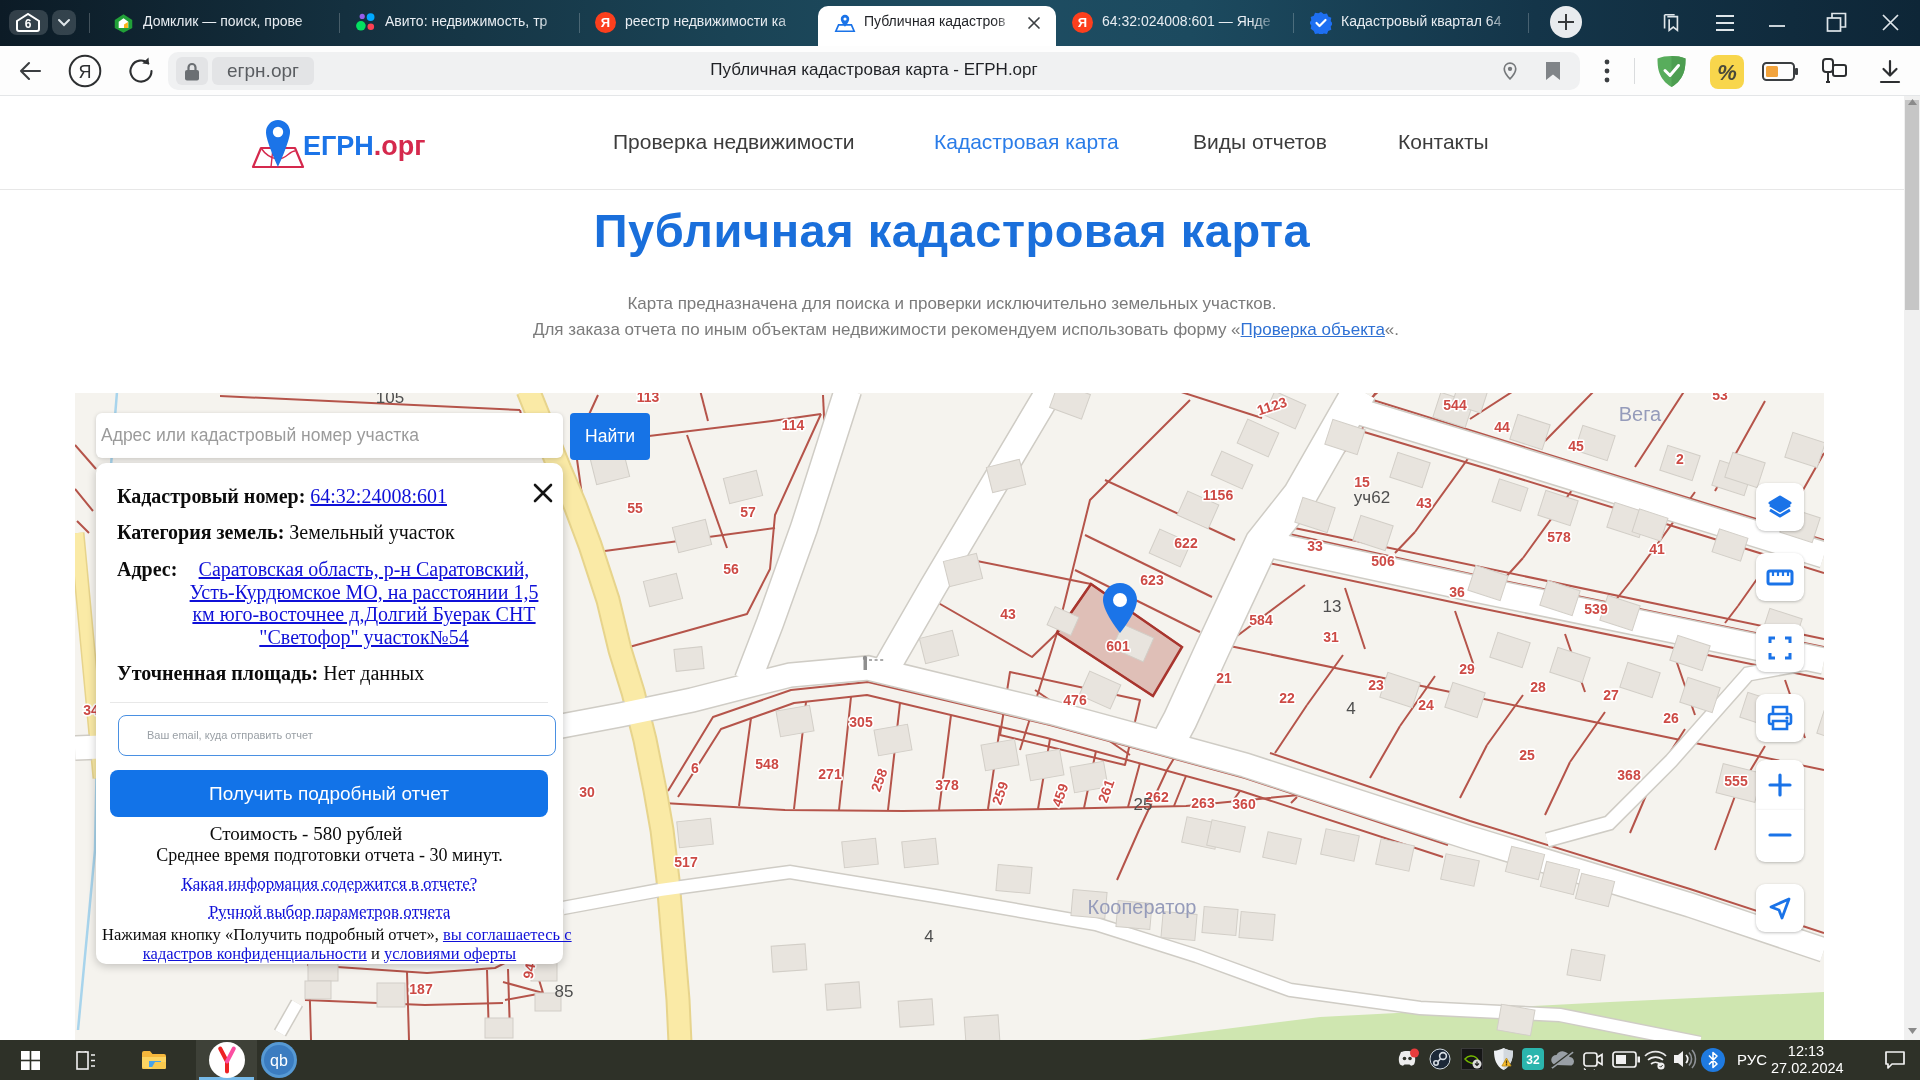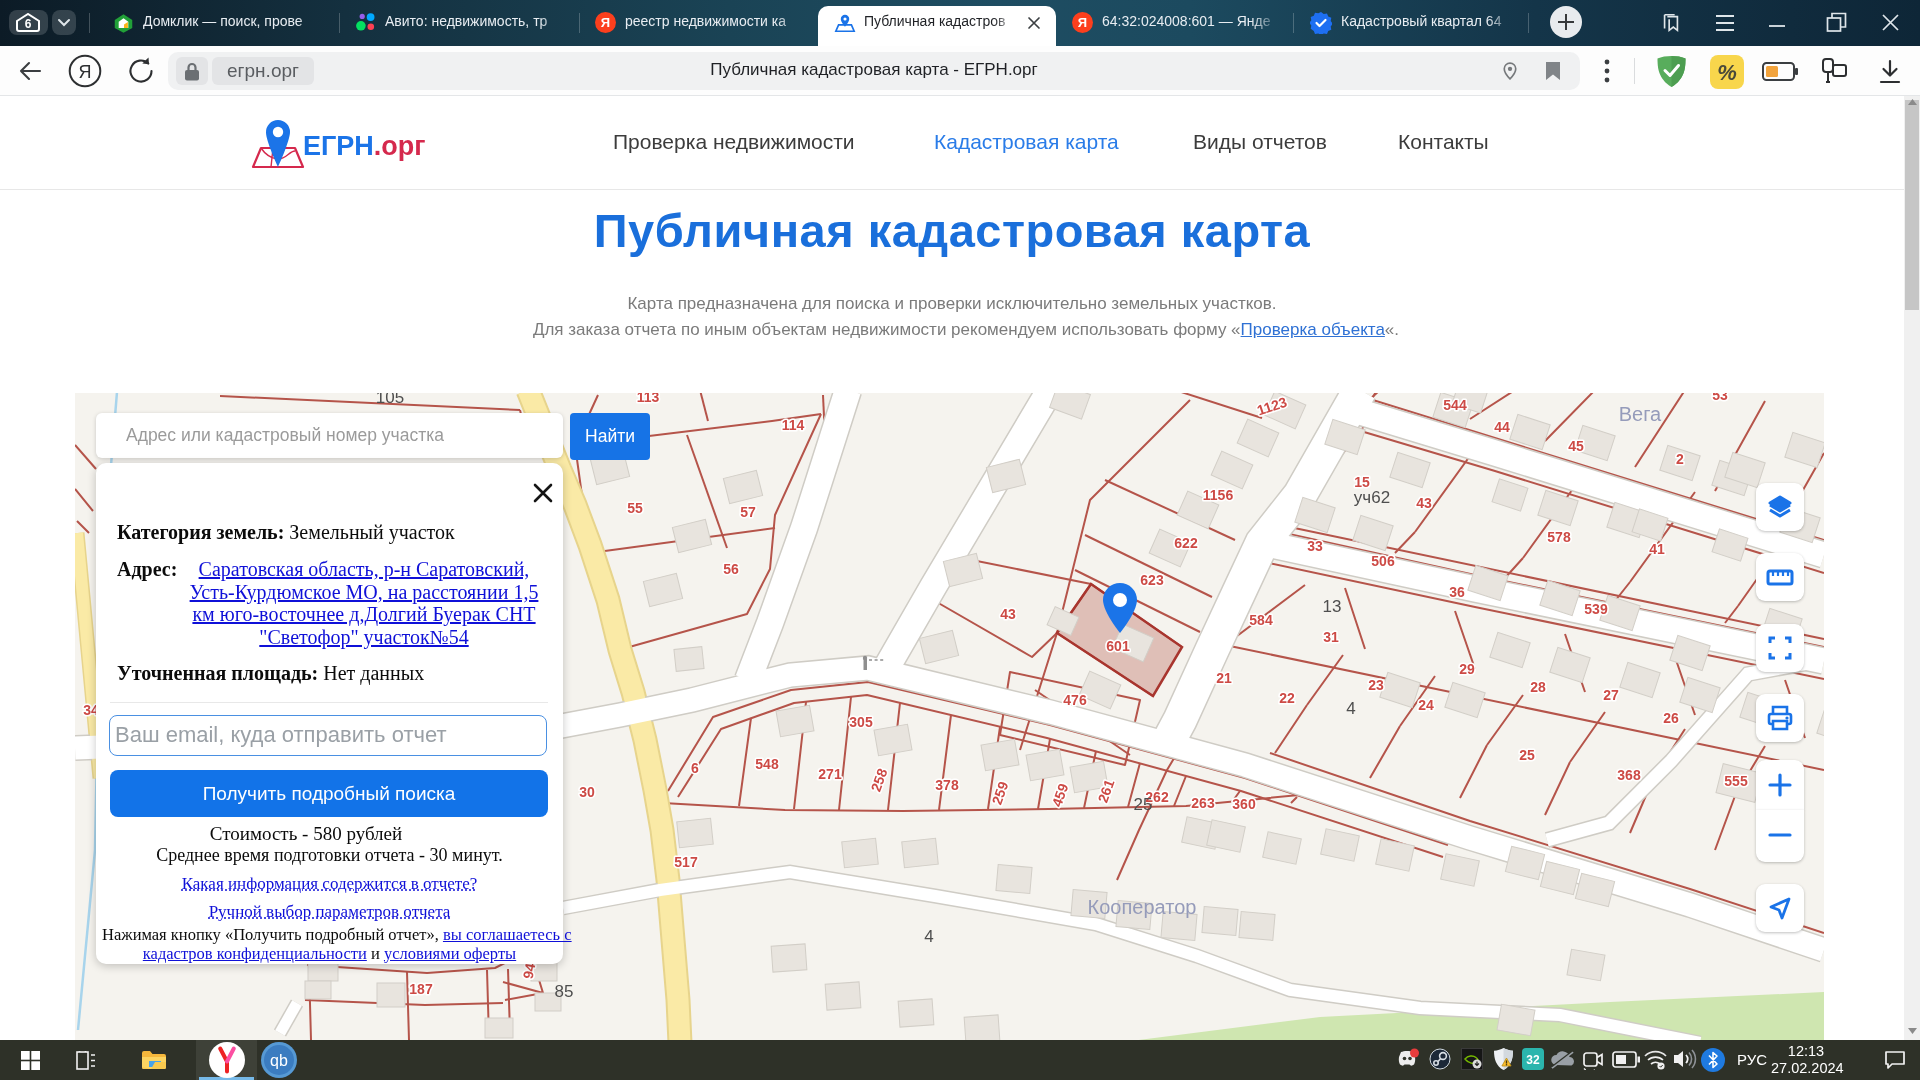--- a/index.html
+++ b/index.html
@@ -23,21 +23,21 @@
   #siteheader { position:absolute; left:0; top:96px; width:1904px; height:94px; background:#fff; border-bottom:1px solid #e7e7e7; }
   .nav { position:absolute; top:130px; font-size:21px; color:#3c3c3c; }
   #h1 { position:absolute; left:0; top:203px; width:1904px; text-align:center;
         font-size:47px; font-weight:bold; color:#1a6fdb; letter-spacing:.5px;}
   .sub { position:absolute; left:0; width:1904px; text-align:center; font-size:17px; color:#7b7b7b; }
   .sub a { color:#2f71d4; }
   
   #map { position:absolute; left:75px; top:393px; width:1749px; height:647px; background:#f5f3ee; overflow:hidden; }
   
   #searchbox { position:absolute; left:96px; top:413px; width:467px; height:45px; background:#fff; border-radius:6px;
-      box-shadow:0 1px 4px rgba(0,0,0,.18); color:#9b9b9b; font-size:17.5px; line-height:45px; padding-left:30px;}
+      box-shadow:0 1px 4px rgba(0,0,0,.18); color:#9b9b9b; font-size:17.5px; line-height:45px; padding-left:5px;}
   #findbtn { position:absolute; left:570px; top:413px; width:80px; height:47px; background:#1673e6; border-radius:4px;
       color:#fff; font-size:17.5px; text-align:center; line-height:47px; }
   #card { position:absolute; left:96px; top:463px; width:467px; height:501px; background:#fff; border-radius:10px;
       box-shadow:0 2px 10px rgba(0,0,0,.22); font-family:"Liberation Serif", serif; font-size:20px; color:#0b0b0b; }
   #card .b { font-weight:bold; }
   #card a { color:#0f10d8; }
   .crow { position:absolute; left:21px; width:424px; }
   #closex { position:absolute; left:531px; top:481px; width:24px; height:24px; }
   
   .mctl { position:absolute; left:1756px; width:48px; height:48px; background:#fff; border-radius:9px;
@@ -477,31 +477,32 @@
 <g font-size="20" fill="#959bba" text-anchor="middle">
 <text x="1565" y="28">Вега</text>
 <text x="1067" y="521">Кооператор</text>
 </g>
 </svg>
 </div>
 
 <div id="searchbox">Адрес или кадастровый номер участка</div>
 <div id="findbtn">Найти</div>
 <div id="card">
+  <div class="crow" style="top:22px;"><span class="b">Кадастровый номер:</span> <a href="#">64:32:24008:601</a></div>
   <div class="crow b" style="top:95px;">Адрес:</div>
   <div class="crow" style="top:58px;"><span class="b">Категория земель:</span> Земельный участок</div>
   <div style="position:absolute; left:88px; top:95px; width:360px; text-align:center; line-height:22.7px; white-space:nowrap;">
      <a href="#">Саратовская область, р-н Саратовский,<br>
      Усть-Курдюмское МО, на расстоянии 1,5<br>км юго-восточнее д,Долгий Буерак СНТ<br>"Светофор" участок№54</a></div>
   <div class="crow" style="top:199px;"><span class="b">Уточненная площадь:</span> Нет данных</div>
   <div style="position:absolute; left:14px; top:239px; width:438px; border-top:1px solid #e8e8e8;"></div>
-  <div style="position:absolute; left:13px; top:252px; width:438px; height:41px; border:1.5px solid #4a90e2; border-radius:8px;
-     font-family:'Liberation Sans',sans-serif; font-size:22px; color:#9aa0a6; line-height:38px; padding-left:5px;">Ваш email, куда отправить отчет</div>
+  <div style="position:absolute; left:22px; top:252px; width:438px; height:41px; border:1.5px solid #4a90e2; border-radius:8px;
+     font-family:'Liberation Sans',sans-serif; font-size:11px; color:#9aa0a6; line-height:38px; padding-left:28px;">Ваш email, куда отправить отчет</div>
   <div style="position:absolute; left:14px; top:307px; width:438px; height:47px; background:#1273e8; border-radius:8px;
-     font-family:'Liberation Sans',sans-serif; font-size:19px; color:#fff; text-align:center; line-height:47px;">Получить подробный поиска</div>
+     font-family:'Liberation Sans',sans-serif; font-size:19px; color:#fff; text-align:center; line-height:47px;">Получить подробный отчет</div>
   <div style="position:absolute; left:0; top:360px; width:420px; text-align:center; font-size:19px;">Стоимость - 580 рублей</div>
   <div style="position:absolute; left:0; top:382px; width:467px; text-align:center; font-size:18px;">Среднее время подготовки отчета - 30 минут.</div>
   <div style="position:absolute; left:0; top:411px; width:467px; text-align:center; font-size:17px;"><a href="#" style="text-decoration-style:dotted;">Какая информация содержится в отчете?</a></div>
   <div style="position:absolute; left:0; top:439px; width:467px; text-align:center; font-size:17px;"><a href="#" style="text-decoration-style:dotted;">Ручной выбор параметров отчета</a></div>
   <div style="position:absolute; left:6px; top:463px; width:455px; text-align:center; font-size:16.5px; line-height:18.5px; white-space:nowrap;">Нажимая кнопку «Получить подробный отчет», <a href="#">вы соглашаетесь с</a><br><a href="#">кадастров конфиденциальности</a> и <a href="#">условиями оферты</a></div>
 </div>
 <svg id="closex" viewBox="0 0 24 24">
     <path d="M4 4 L20 20 M20 4 L4 20" stroke="#151515" stroke-width="2.6" stroke-linecap="round"></path>
   </svg>
 

